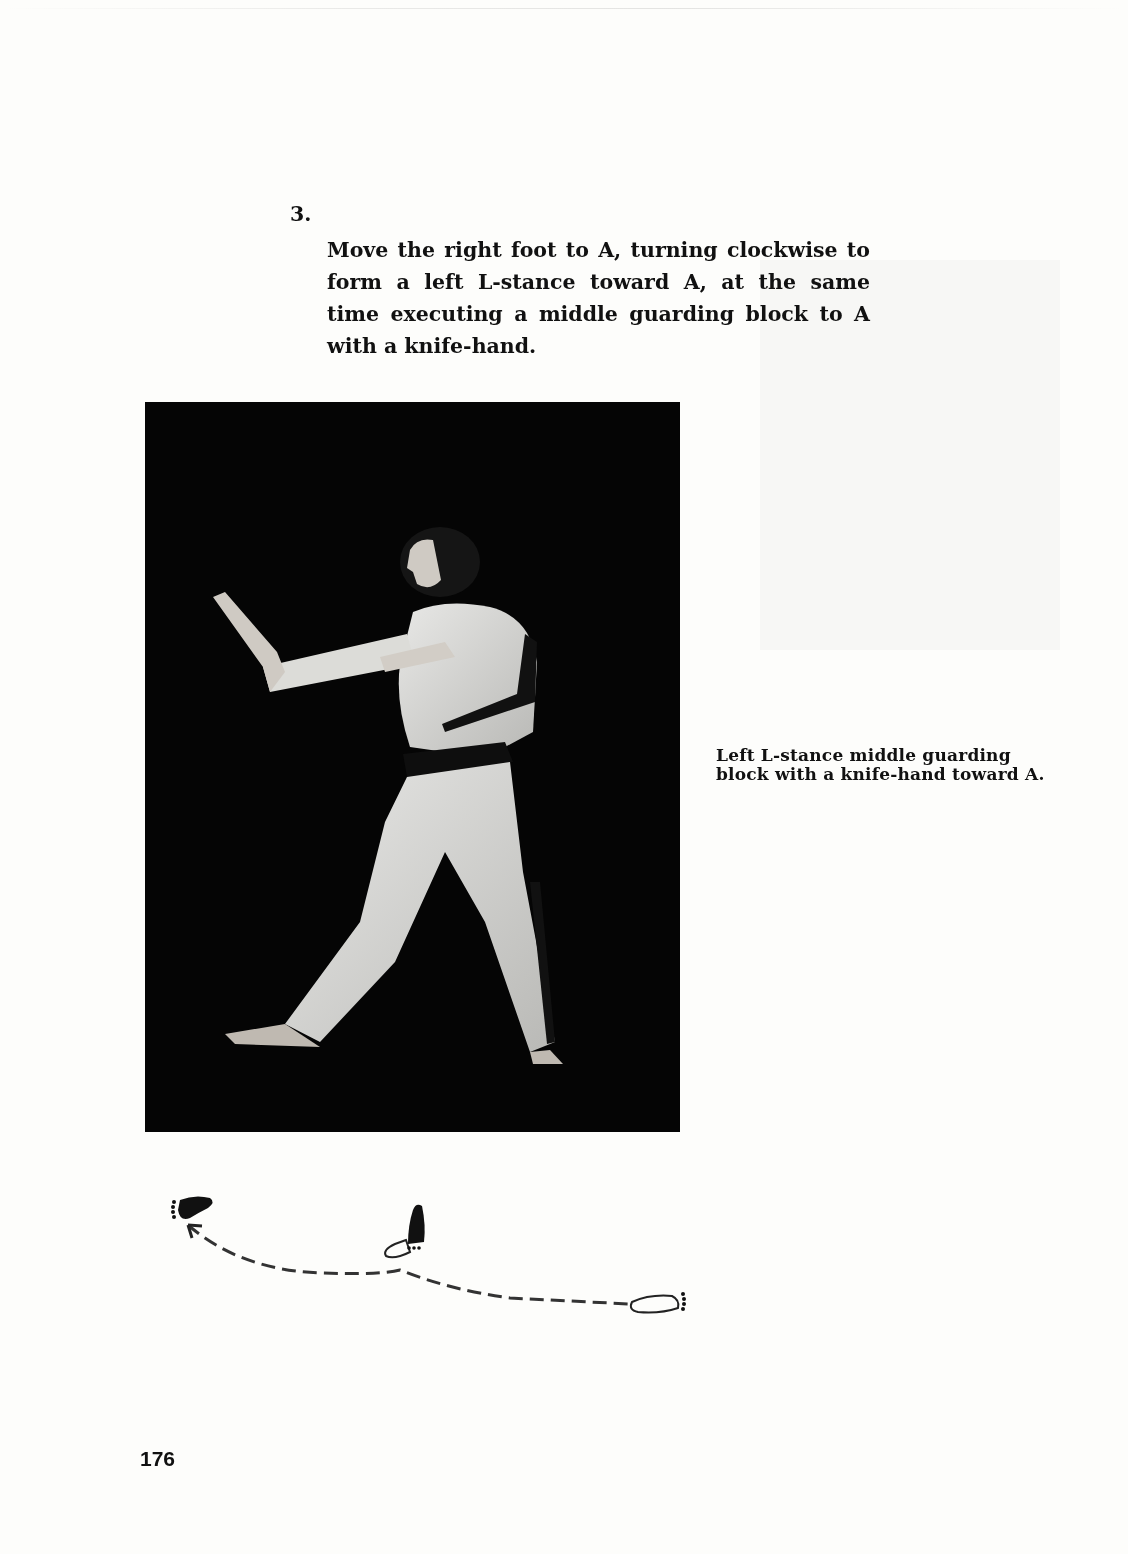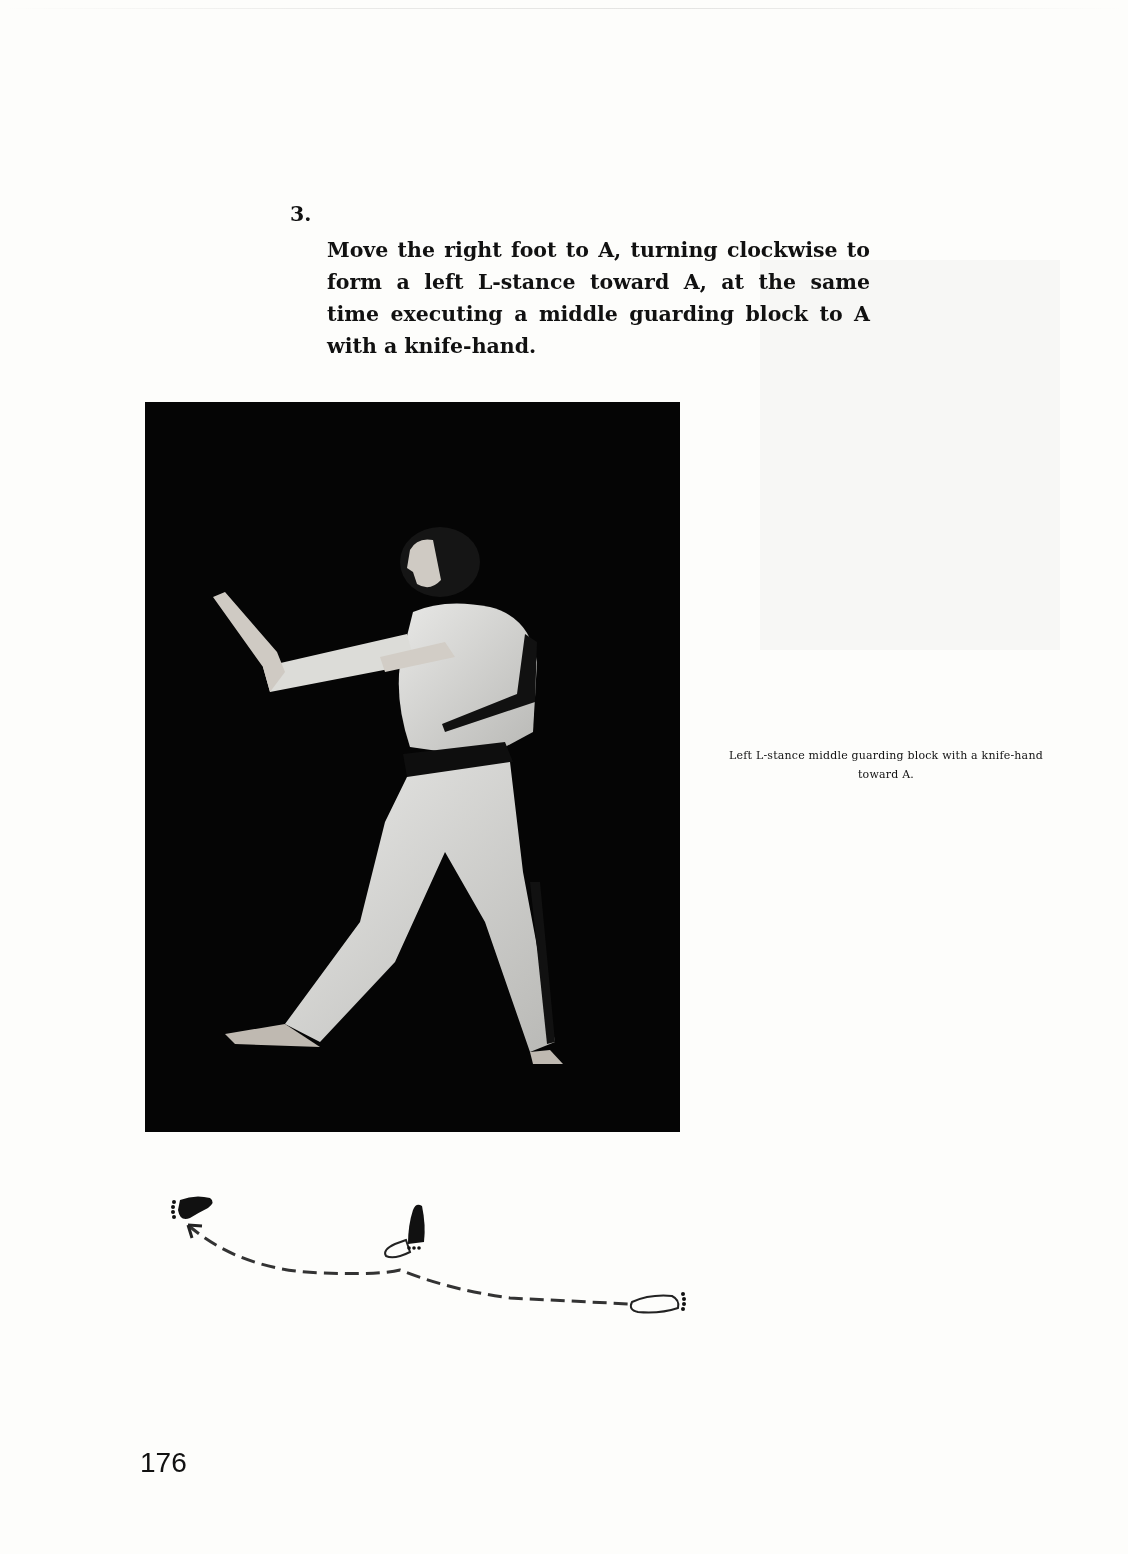--- a/index.html
+++ b/index.html
@@ -18,27 +18,27 @@
     font-size: 20.5px; line-height: 32px; font-weight: bold;
   }
   .instruction .num { position: absolute; left: 0; top: 0; }
   .instruction .text { display: block; margin-left: 37px; text-align: justify; text-align-last: left; margin-top: 36px; }
   .photo {
     position: absolute; left: 145px; top: 402px; width: 535px; height: 730px;
     background: #050505; overflow: hidden;
   }
   .caption {
     position: absolute; left: 716px; top: 746px; width: 340px;
-    font-size: 11px; line-height: 19px; font-weight: normal; letter-spacing: 0.2px; text-align: center;
+    font-size: 17px; line-height: 19px; font-weight: bold; letter-spacing: 0.2px;
   }
   .diagram { position: absolute; left: 150px; top: 1180px; width: 560px; height: 140px; }
   .page-number {
     position: absolute; left: 140px; top: 1447px;
     font-family: "Liberation Sans", "DejaVu Sans", sans-serif;
-    font-size: 28px; font-weight: normal;
+    font-size: 21px; font-weight: bold;
   }
   .ghost {
     position: absolute; background: rgba(0,0,0,0.025);
   }
 </style>
 </head>
 <body>
 
 <div class="top-rule"></div>
 <div class="ghost" style="left:760px;top:260px;width:300px;height:390px;"></div>

